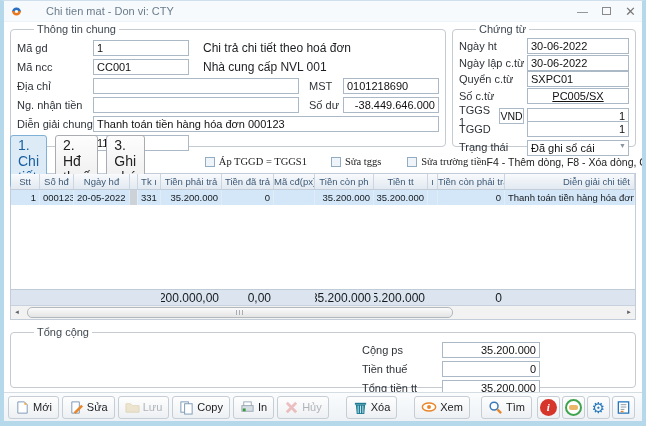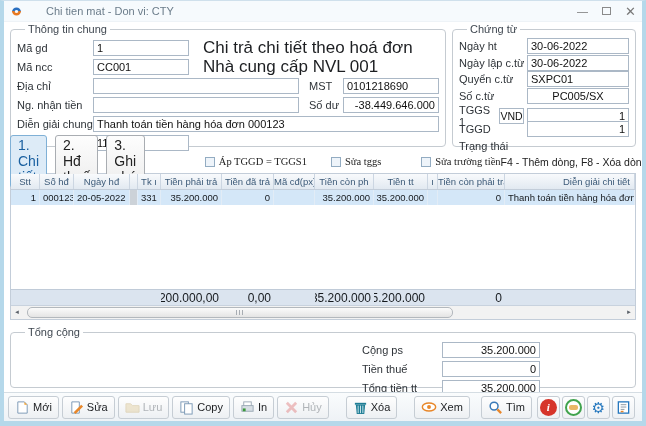--- a/index.html
+++ b/index.html
@@ -10,30 +10,30 @@
     border-top:1px solid #cfe0ec; overflow:hidden;
   }
   
   .titlebar{height:21px; background:#f6fafd; display:flex; align-items:center; padding:0 6px; border-bottom:1px solid #eef3f7;gap:17px;}
   .titlebar .title{font-size:11px; color:#6b7c8a; margin-left:6px; flex:1;}
   .winctl{display:flex; align-items:center; gap:14px; color:#777;}
   .winctl span{cursor:default; font-size:11px; line-height:11px;}
   .maxbox{display:inline-block; width:9px; height:8px; border:1px solid #8a8a8a;}
   
   fieldset{border:1px solid #c5cbd1; border-radius:4px; padding:3px 6px 2px 6px;}
-  legend{font-size:11px; color:#3f4750; padding:0 3px; margin-left:8px;}
+  legend{font-size:11px; color:#3f4750; padding:0 3px; margin-left:17px;}
   .main{padding:0 6px;}
   .toprow{display:flex; gap:6px; margin-top:1px;}
   .fs-general{width:436px; height:124px;}
   .fs-doc{flex:1; height:124px;}
   label{font-size:11px; color:#2e3338;}
   .txt{height:16px; border:1px solid #abb8c6; background:#fff; font:11px "Liberation Sans","DejaVu Sans",sans-serif; padding:0 3px; color:#111; width:100%;}
   .txt.ra{text-align:right;}
-  .txt.ca{text-align:center;}
-  .desc{font-size:17px; color:#1c1e21; padding-left:14px; white-space:nowrap; overflow:hidden;}
+  .txt.ca{text-align:center;text-decoration:underline;}
+  .desc{font-size:12px; color:#1c1e21; padding-left:14px; white-space:nowrap; overflow:hidden;}
   .g-row{display:grid; grid-template-columns:76px 96px 1fr; align-items:center; height:19px;}
   .g-row.wide{grid-template-columns:76px 206px 44px 1fr;}
   .g-row.full{grid-template-columns:76px 1fr;}
   .d-row{display:grid; grid-template-columns:40px 28px 1fr; align-items:center; height:16.6px;}
   .d-row label{grid-column:1/3;}
   .d-row label.short{grid-column:1/2;}
   .vndbox{height:16px; border:1px solid #abb8c6; background:#fff; font-size:10.5px; text-align:center; line-height:14px; color:#111; margin-right:3px;}
   .combo{position:relative;}
   .combo .car{position:absolute; right:3px; top:4px; font-size:7px; color:#8a95a0;}
   
@@ -160,37 +160,41 @@
           <label class="short">TGGS 1</label>
           <span class="vndbox">VND</span>
           <input class="txt ra" value="1" style="">
         </div>
         <div class="d-row">
           <label>TGGD</label>
           <input class="txt ra" value="1" style="">
         </div>
         <div class="d-row">
           <label>Trạng thái</label>
+          <span class="combo">
+            <input class="txt" value="Đã ghi sổ cái" style="">
+            <span class="car">▼</span>
+          </span>
         </div>
       </fieldset>
     </div>
 
     <div class="tabsrow">
       <span class="tab active">1. Chi tiết</span>
       <span class="tab">2. Hđ thuế</span>
       <span class="tab">3. Ghi chú</span>
       <span class="chk" style="margin-left:52px;">
         <span class="box"></span>
         <span>Áp TGGD = TGGS1</span>
       </span>
       <span class="chk" style="margin-left:24px;">
         <span class="box"></span>
         <span>Sửa tggs</span>
       </span>
-      <span class="chk" style="margin-left:32px;padding-left:8px;">
+      <span class="chk" style="margin-left:18px;padding-left:8px;">
         <span class="box"></span>
         <span>Sửa trường tiền</span>
       </span>
       <span class="hint">F4 - Thêm dòng, F8 - Xóa dòng, Ctrl+Tab - Ra khỏi chi tiết</span>
     </div>
 
     <div class="tbl">
       <div class="trow thead">
         <span class="c">Stt</span>
         <span class="c">Số hđ</span>

